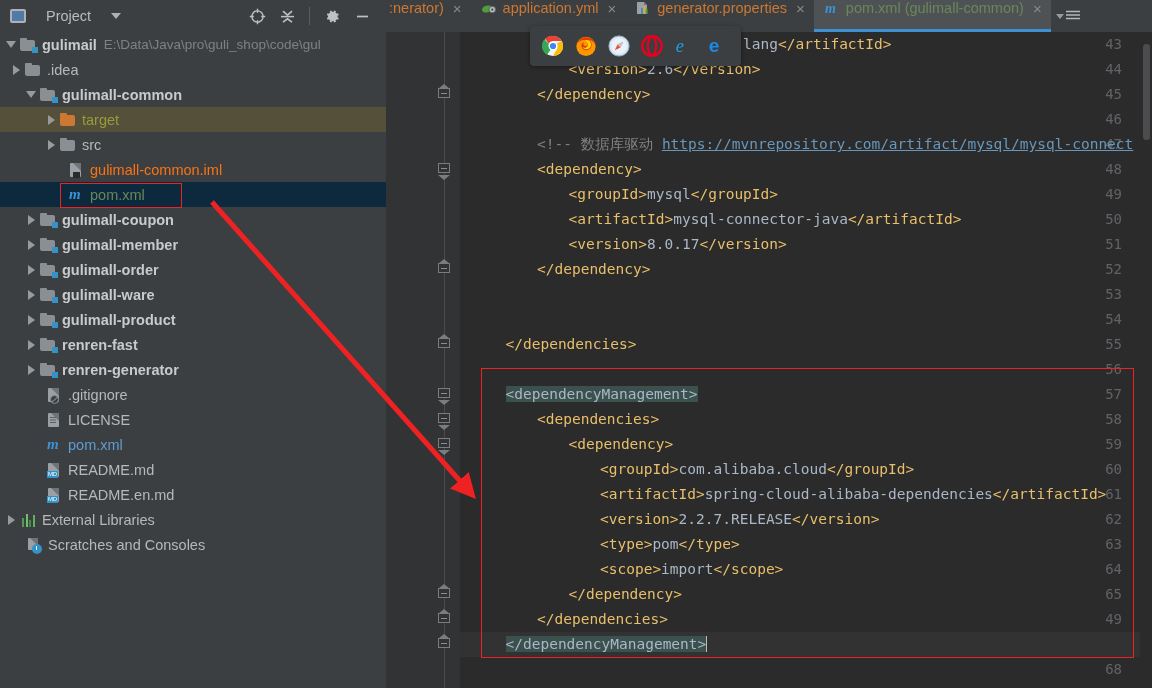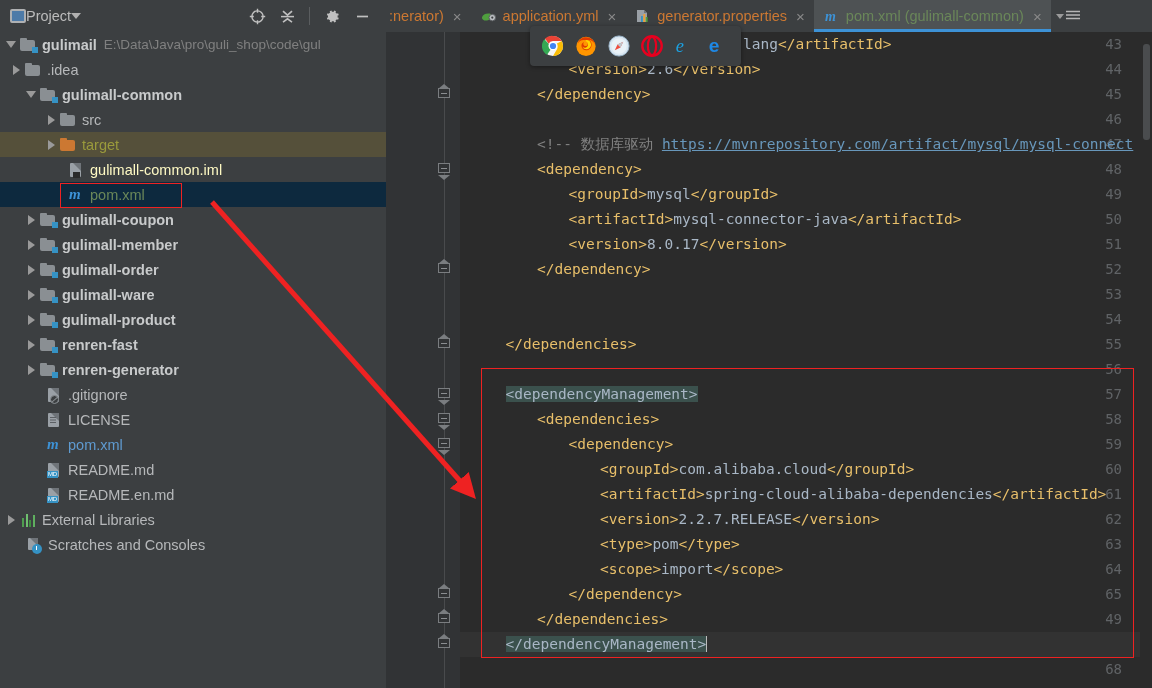--- a/index.html
+++ b/index.html
@@ -12,40 +12,40 @@
   #app { position: relative; width: 1152px; height: 688px; }
 
   
   .topbar {
     position: absolute; top: 0; left: 0; width: 1152px; height: 32px;
     background: #3c3f41;
     display: flex; align-items: stretch;
   }
   .proj-head {
     width: 240px; height: 32px; background: #3c3f41;
-    display: flex; align-items: center; padding-left: 10px; gap: 0;
+    display: flex; align-items: center; padding-left: 10px; gap: 20px;
   }
   .proj-icon {
     width: 16px; height: 14px; border: 2px solid #afb1b3; border-radius: 2px;
     background: #4e7ba8; position: relative;
   }
   .proj-label { color: #bbbbbb; font-size: 14.5px; }
   .caret-dn {
     width: 0; height: 0; border-left: 5px solid transparent;
     border-right: 5px solid transparent; border-top: 6px solid #b0b0b0;
   }
   .tool-icons { display: flex; align-items: center; gap: 4px; padding: 0 4px; }
   .ticon { width: 26px; height: 26px; display: flex; align-items: center;
            justify-content: center; color: #c0c0c0; }
   .vdivider { width: 1px; height: 18px; background: #5a5d5f; margin: 0 5px; align-self: center; }
 
   
   .tabs { display: flex; align-items: stretch; flex: 1; min-width: 0; }
   .tab {
-    display: flex; align-items: center; gap: 6px; padding: 0 9px 0 10px;
+    display: flex; align-items: flex-start; gap: 6px; padding: 0 9px 0 10px;
     font-size: 14.5px; color: #cc7832; white-space: nowrap;
     position: relative; height: 32px;
   }
   .tab.active { background: #4e5254; color: #6a8759; }
   .tab.active::after {
     content: ""; position: absolute; left: 0; right: 0; bottom: 0;
     height: 3px; background: #3d92d6;
   }
   .tab .tclose { color: #8a8a8a; font-size: 15px; margin-left: 3px; }
   .tabicon { width: 16px; height: 16px; display: inline-block; flex: none; }
@@ -68,21 +68,21 @@
   }
   .arrow i { display: block; width: 0; height: 0; }
   .arrow.closed i { border-top: 5px solid transparent; border-bottom: 5px solid transparent;
                     border-left: 7px solid #9a9a9a; }
   .arrow.open i   { border-left: 5px solid transparent; border-right: 5px solid transparent;
                     border-top: 7px solid #9a9a9a; }
   .ico { width: 17px; height: 16px; flex: none; margin: 0 5px 0 2px; position: relative; }
   .lbl { color: #b6b8ba; }
   .lbl.b { font-weight: bold; color: #c8cacb; }
   .lbl.green { color: #6a8759; }
-  .lbl.orange { color: #fef9c3; }
+  .lbl.orange { color: #f97316; }
   .lbl.olive { color: #9a9a3c; }
   .lbl.blue { color: #5f9bd1; }
   .path { color: #808080; margin-left: 7px; font-size: 13.5px; }
 
   
   .f-body { position: absolute; left: 0; top: 3px; width: 15px; height: 11px;
             background: #8a8f93; border-radius: 1px 2px 2px 2px; }
   .f-tab  { position: absolute; left: 0; top: 1px; width: 7px; height: 3px;
             background: #8a8f93; border-radius: 1px 1px 0 0; }
   .f-badge{ position: absolute; right: -1px; bottom: 0px; width: 6px; height: 6px;
@@ -276,40 +276,40 @@
           <i></i>
         </span>
       <span class="ico">
         <span class="f-tab"></span>
           <span class="f-body"></span>
           <span class="f-badge"></span>
       </span>
       <span class="lbl b">gulimall-common</span>
     </div>
 
+    <div class="row hl" style="padding-left:44px">
+      <span class="arrow closed">
+          <i></i>
+        </span>
+      <span class="ico f-orange">
+        <span class="f-tab"></span>
+          <span class="f-body"></span>
+      </span>
+      <span class="lbl olive">target</span>
+    </div>
+
     <div class="row" style="padding-left:44px">
       <span class="arrow closed">
           <i></i>
         </span>
       <span class="ico">
         <span class="f-tab"></span>
           <span class="f-body"></span>
       </span>
       <span class="lbl">src</span>
-    </div>
-
-    <div class="row hl" style="padding-left:44px">
-      <span class="arrow closed">
-          <i></i>
-        </span>
-      <span class="ico f-orange">
-        <span class="f-tab"></span>
-          <span class="f-body"></span>
-      </span>
-      <span class="lbl olive">target</span>
     </div>
 
     <div class="row" style="padding-left:66px">
       <span class="ico">
         <span class="doc"></span>
         <span style="position:absolute;left:5px;bottom:0;width:7px;height:6px;background:#2b2b2b;"></span>
       </span>
       <span class="lbl orange">gulimall-common.iml</span>
     </div>
 

